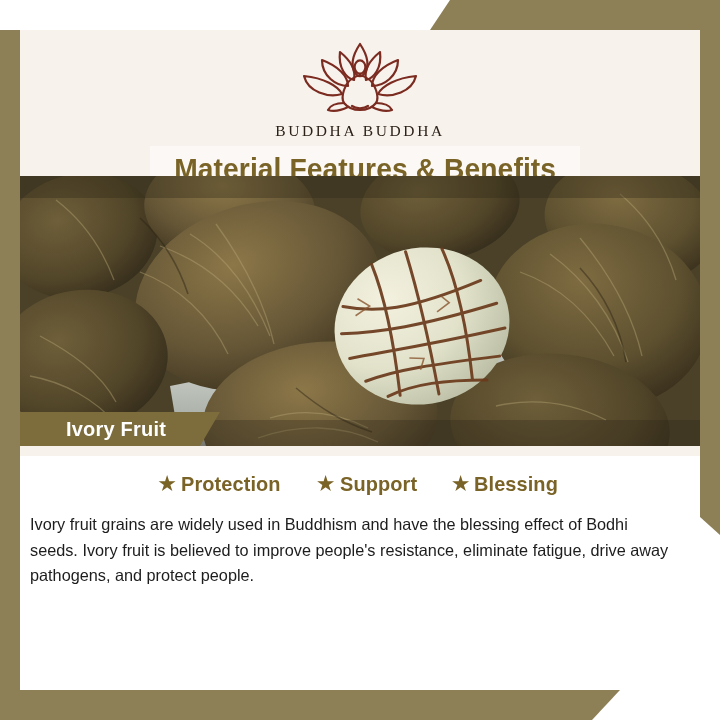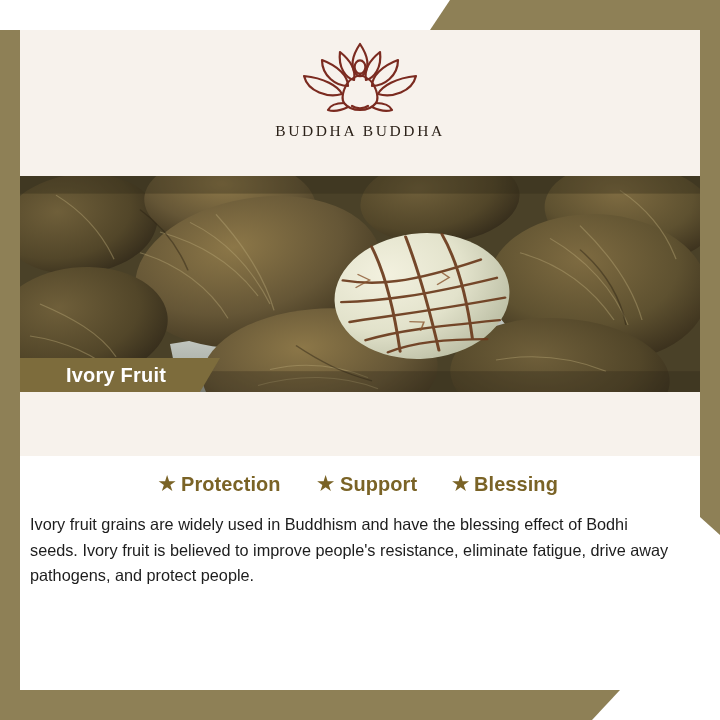--- a/index.html
+++ b/index.html
@@ -50,21 +50,21 @@
     background:#fbf8f5;display:flex;align-items:center;justify-content:center;
   }
   .title-text{
     font-family:"Liberation Sans Narrow","Liberation Sans",sans-serif;
     font-weight:700;font-size:30px;letter-spacing:.1px;color:#7a6326;
     transform:scaleX(.94);transform-origin:center;white-space:nowrap;
   }
 
   
   .photo{
-    position:absolute;left:0;top:146px;width:680px;height:216px;overflow:hidden;
+    position:absolute;left:0;top:146px;width:680px;height:270px;overflow:hidden;
     background:#7f1d1d;
   }
   .photo svg{display:block;width:100%;height:100%;}
 
   .label-band{
     position:absolute;left:0;bottom:0;width:200px;height:34px;
     background:#7d6c3c;
     clip-path:polygon(0 0,100% 0,calc(100% - 20px) 100%,0 100%);
     display:flex;align-items:center;
   }
@@ -133,20 +133,23 @@
 
             <path d="M60 67 C52 67 46 70 44 74 C50 76 58 74 64 71"></path>
             <path d="M92 67 C100 67 106 70 108 74 C102 76 94 74 88 71"></path>
 
             <path d="M68 70 C72 73 80 73 84 70"></path>
           </g>
         </svg>
         <div class="logo-word">BUDDHA BUDDHA</div>
       </div>
 
+      <div class="title-band">
+        <div class="title-text">Material Features &amp; Benefits</div>
+      </div>
     </div>
 
     <div class="photo">
       <svg viewBox="0 0 680 270" preserveAspectRatio="none">
         <defs>
           <radialGradient id="n1" cx="40%" cy="32%" r="72%">
             <stop offset="0%" stop-color="#7e6b41"></stop>
               <stop offset="62%" stop-color="#5e5130"></stop>
               <stop offset="100%" stop-color="#392f1c"></stop>
           </radialGradient>

